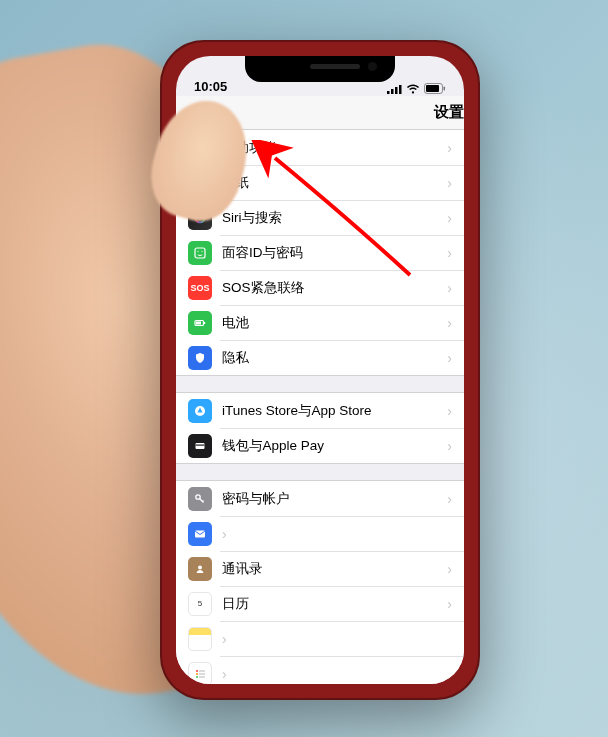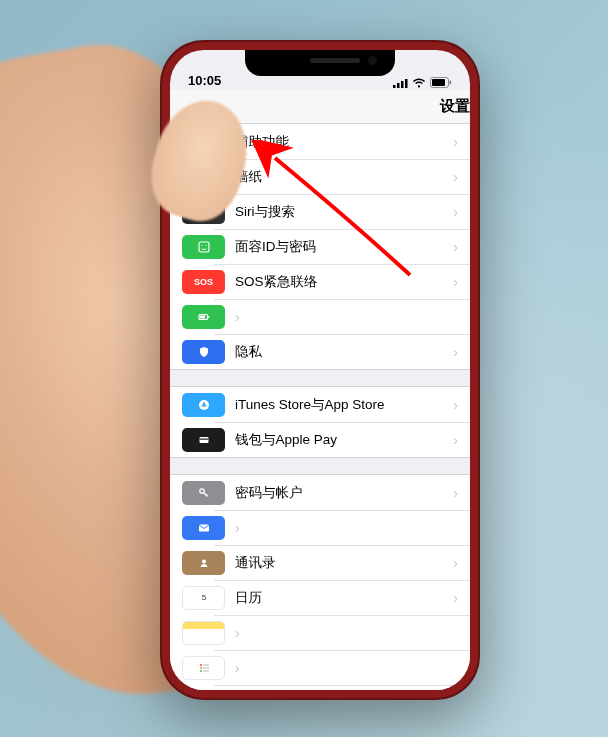--- a/index.html
+++ b/index.html
@@ -47,21 +47,21 @@
   .phone {
     position: absolute;
     left: 160px;
     top: 40px;
     width: 320px;
     height: 660px;
     background: #8b1a1a;
     border-radius: 44px;
     z-index: 5;
     box-shadow: 0 20px 60px rgba(0,0,0,0.4), inset 0 0 0 2px rgba(0,0,0,0.3);
-    padding: 10px;
+    padding: 16px;
   }
   .screen {
     width: 100%;
     height: 100%;
     background: #efeff4;
     border-radius: 34px;
     overflow: hidden;
     position: relative;
   }
   .notch {
@@ -141,21 +141,21 @@
   .row + .row::before {
     content: "";
     position: absolute;
     left: 44px;
     right: 0;
     top: 0;
     height: 1px;
     background: #e0e0e5;
   }
   .app-icon {
-    width: 43px;
+    width: 24px;
     height: 24px;
     border-radius: 5px;
     margin-right: 10px;
     display: flex;
     align-items: center;
     justify-content: center;
     flex-shrink: 0;
     font-size: 12px;
     color: #fff;
   }
@@ -295,20 +295,21 @@
           <span class="chevron">›</span>
         </div>
         <div class="row">
           <div class="app-icon ic-batt">
             <svg width="14" height="14" viewBox="0 0 14 14">
                 <rect x="2" y="4.5" width="8.5" height="5" rx="1" fill="none" stroke="#fff" stroke-width="1.2"></rect>
                 <rect x="11" y="6" width="1.2" height="2" fill="#fff"></rect>
                 <rect x="3" y="5.5" width="5" height="3" fill="#fff"></rect>
               </svg>
           </div>
+          <span class="row-label">电池</span>
           <span class="chevron">›</span>
         </div>
         <div class="row">
           <div class="app-icon ic-priv">
             <svg width="14" height="14" viewBox="0 0 14 14">
                 <path d="M7 2l4 1.5v3c0 3-2 4.5-4 5.5-2-1-4-2.5-4-5.5v-3z" fill="#fff"></path>
               </svg>
           </div>
           <span class="row-label">隐私</span>
           <span class="chevron">›</span>

